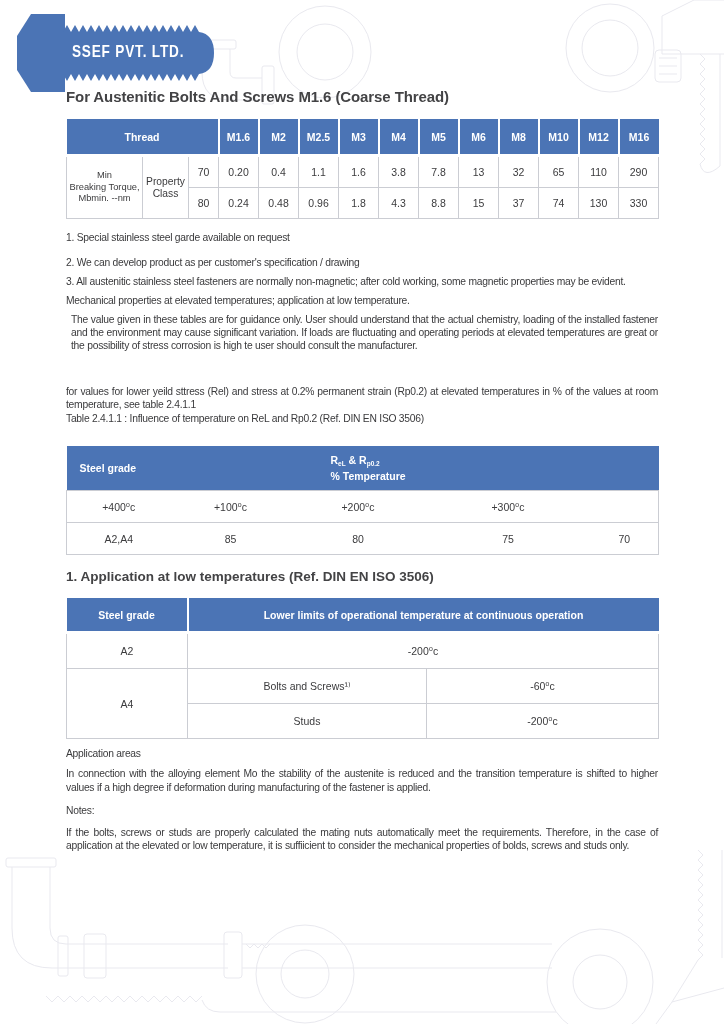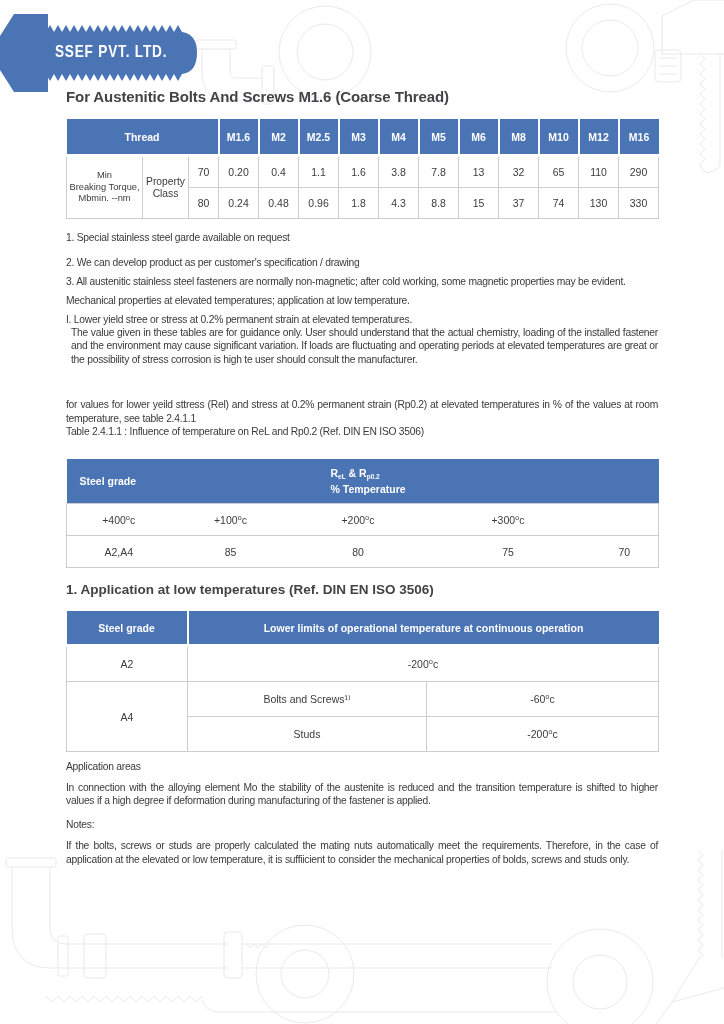--- a/index.html
+++ b/index.html
@@ -5,21 +5,21 @@
   html,body{margin:0;padding:0;background:#fff;}
   .page{
     position:relative;width:724px;height:1024px;background:#ffffff;overflow:hidden;
     font-family:"Liberation Sans","DejaVu Sans",sans-serif;color:#3a3a3c;
   }
   
   .deco{position:absolute;inset:0;width:724px;height:1024px;}
   .deco path,.deco circle,.deco rect,.deco line{stroke:#e9e9ef;fill:none;stroke-width:1;}
 
   
-  .logo{position:absolute;left:0;top:8px;width:210px;height:92px;text-align:center;}
+  .logo{position:absolute;left:17px;top:8px;width:210px;height:92px;text-align:center;}
   .logo svg{position:absolute;left:0;top:0;}
   .logo-text{
     position:absolute;left:55px;top:34px;width:140px;color:#ffffff;
     font-size:17px;font-weight:bold;letter-spacing:1px;white-space:nowrap;
     transform:scaleX(.8);transform-origin:left center;
   }
 
   
   .content{position:absolute;left:66px;top:88px;width:592px;}
   .page-title{font-size:15px;font-weight:bold;color:#434345;line-height:18px;margin:0 0 13px 0;letter-spacing:-.1px;}
@@ -184,21 +184,20 @@
       </tbody>
     </table>
 
     <div class="body-text" style="margin-top:12px">1. Special stainless steel garde available on request</div>
     <div class="body-text" style="margin-top:12px">2. We can develop product as per customer's specification / drawing</div>
     <div class="body-text jst hang" style="margin-top:5px">3. All austenitic stainless steel fasteners are normally non-magnetic; after cold working, some magnetic properties may be evident.</div>
 
     <div class="body-text" style="margin-top:6px">Mechanical properties at elevated temperatures; application at low temperature.</div>
 
     <div style="margin-top:5px">
-      <div class="body-text">I. Lower yield stree or stress at 0.2% permanent strain at elevated temperatures.</div>
       <div class="body-text jst ind">The value given in these tables are for guidance only. User should understand that the actual chemistry, loading of the installed fastener and the environment may cause significant variation. If loads are fluctuating and operating periods at elevated temperatures are great or the possibility of stress corrosion is high te user should consult the manufacturer.</div>
     </div>
 
     <div style="margin-top:32px">
       <div class="body-text jst">for values for lower yeild sttress (Rel) and stress at 0.2% permanent strain (Rp0.2) at elevated temperatures in % of the values at room temperature, see table 2.4.1.1</div>
       <div class="body-text">Table 2.4.1.1 : Influence of temperature on ReL and Rp0.2 (Ref. DIN EN ISO 3506)</div>
     </div>
 
     <table class="t2">
       <colgroup>

